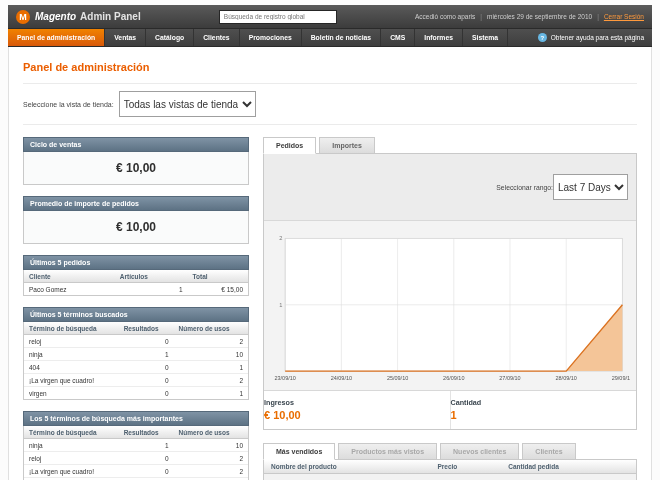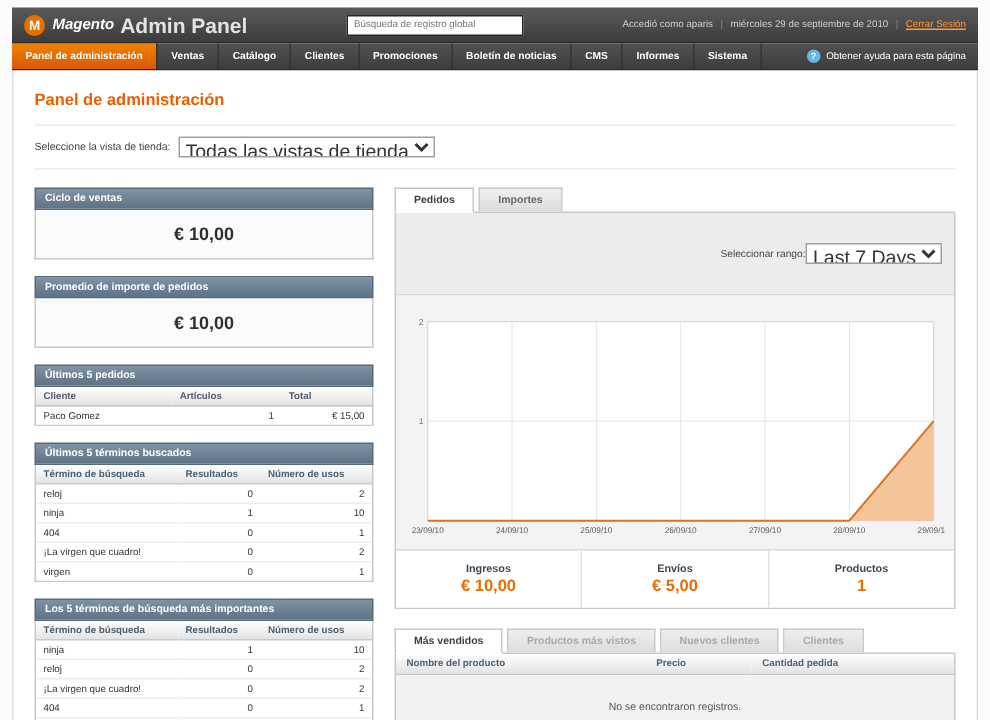--- a/index.html
+++ b/index.html
@@ -19,21 +19,21 @@
   }
   .brand { display: flex; align-items: center; }
   .logo {
     width: 14px; height: 14px; border-radius: 50%;
     background: #e96d00; color: #fff;
     font-size: 9px; font-weight: bold;
     display: flex; align-items: center; justify-content: center;
     margin-right: 5px;
   }
   .brand-name { color: #fff; font-weight: bold; font-size: 10px; font-style: italic; }
-  .brand-suffix { color: #e3e3e3; font-weight: bold; font-size: 14px; margin-left: 4px; }
+  .brand-suffix { color: #e3e3e3; font-weight: bold; font-size: 10px; margin-left: 4px; }
   .global-search {
     width: 118px; height: 14px; font-size: 6.5px;
     border: 1px solid #262626; padding: 1px 4px; background: #fff; color: #555;
   }
   .session { display: flex; align-items: center; gap: 5px; color: #cfcfcf; font-size: 6.5px; }
   .session .sep { color: #8a8a8a; }
   .logout { color: #ff9a3d; text-decoration: underline; cursor: pointer; }
 
   
   .navbar {
@@ -62,21 +62,21 @@
   .content {
     background: #fff; border: 1px solid #e0e0e0; border-top: none;
     padding: 8px 14px 12px 14px; min-height: 412px;
   }
   .page-title { color: #eb5e00; font-size: 11px; font-weight: bold; margin: 6px 0 10px 0; }
   .store-switcher {
     border-top: 1px solid #ebebeb; border-bottom: 1px solid #ebebeb;
     padding: 7px 0; display: flex; align-items: center; gap: 5px;
     font-size: 7px; color: #444;
   }
-  select { font-size: 13px; height: 14px; border: 1px solid #9f9f9f; background: #fff; color: #333; }
+  select { font-size: 10px; height: 26px; border: 1px solid #9f9f9f; background: #fff; color: #333; }
 
   .dashboard { display: flex; gap: 14px; margin-top: 12px; }
   .col-left { width: 226px; flex: none; }
   .col-right { flex: 1; min-width: 0; }
 
   
   .panel { margin-bottom: 11px; }
   .panel-head {
     background: linear-gradient(#7f93a5, #5d7284);
     border: 1px solid #56697a;
@@ -112,21 +112,21 @@
   .chart-box { border: 1px solid #c9c9c9; border-top: none; }
   .range-row {
     background: #ececec; border-bottom: 1px solid #d8d8d8;
     display: flex; justify-content: flex-end; align-items: center; gap: 0;
     padding: 20px 8px; font-size: 6.8px; color: #444;
   }
   .chart-wrap { background: #f3f3f3; padding: 8px 6px 2px 6px; }
   .chart-wrap svg { display: block; width: 100%; height: auto; font-family: "Liberation Sans", sans-serif; }
 
   .stats-row { display: flex; border-top: 1px solid #d8d8d8; background: #fff; }
-  .stat { flex: 1; text-align: center; padding: 7px 0 8px 0; border-left: 1px solid #e3e3e3; }
+  .stat { flex: 1; text-align: left; padding: 7px 0 8px 0; border-left: 1px solid #e3e3e3; }
   .stat:first-child { border-left: none; }
   .stat-label { font-size: 7.2px; font-weight: bold; color: #3b464f; }
   .stat-value { font-size: 11px; font-weight: bold; color: #e96d00; margin-top: 2px; }
 
   .tabs.bottom { margin-top: 13px; }
   .products-box { border: 1px solid #c9c9c9; border-top: none; }
   .grid-table { width: 100%; border-collapse: collapse; font-size: 6.5px; }
   .grid-table th {
     background: linear-gradient(#ffffff, #e3e3e3);
     color: #4d5f6e; font-weight: bold; text-align: left;
@@ -341,25 +341,21 @@
                 <text x="312.6666666666667" y="159" text-anchor="middle" font-size="5.8" fill="#555">28/09/10</text>
                 <text x="372" y="159" text-anchor="middle" font-size="5.8" fill="#555">29/09/10</text>
               </svg>
           </div>
           <div class="stats-row">
             <div class="stat">
               <div class="stat-label">Ingresos</div>
               <div class="stat-value">€ 10,00</div>
             </div>
             <div class="stat">
-              <div class="stat-label">Envíos</div>
-              <div class="stat-value">€ 5,00</div>
-            </div>
-            <div class="stat">
-              <div class="stat-label">Productos</div>
+              <div class="stat-label">Cantidad</div>
               <div class="stat-value">1</div>
             </div>
           </div>
         </div>
 
         <div class="tabs bottom">
           <a class="tab active">Más vendidos</a>
           <a class="tab disabled">Productos más vistos</a>
           <a class="tab disabled">Nuevos clientes</a>
           <a class="tab disabled">Clientes</a>

